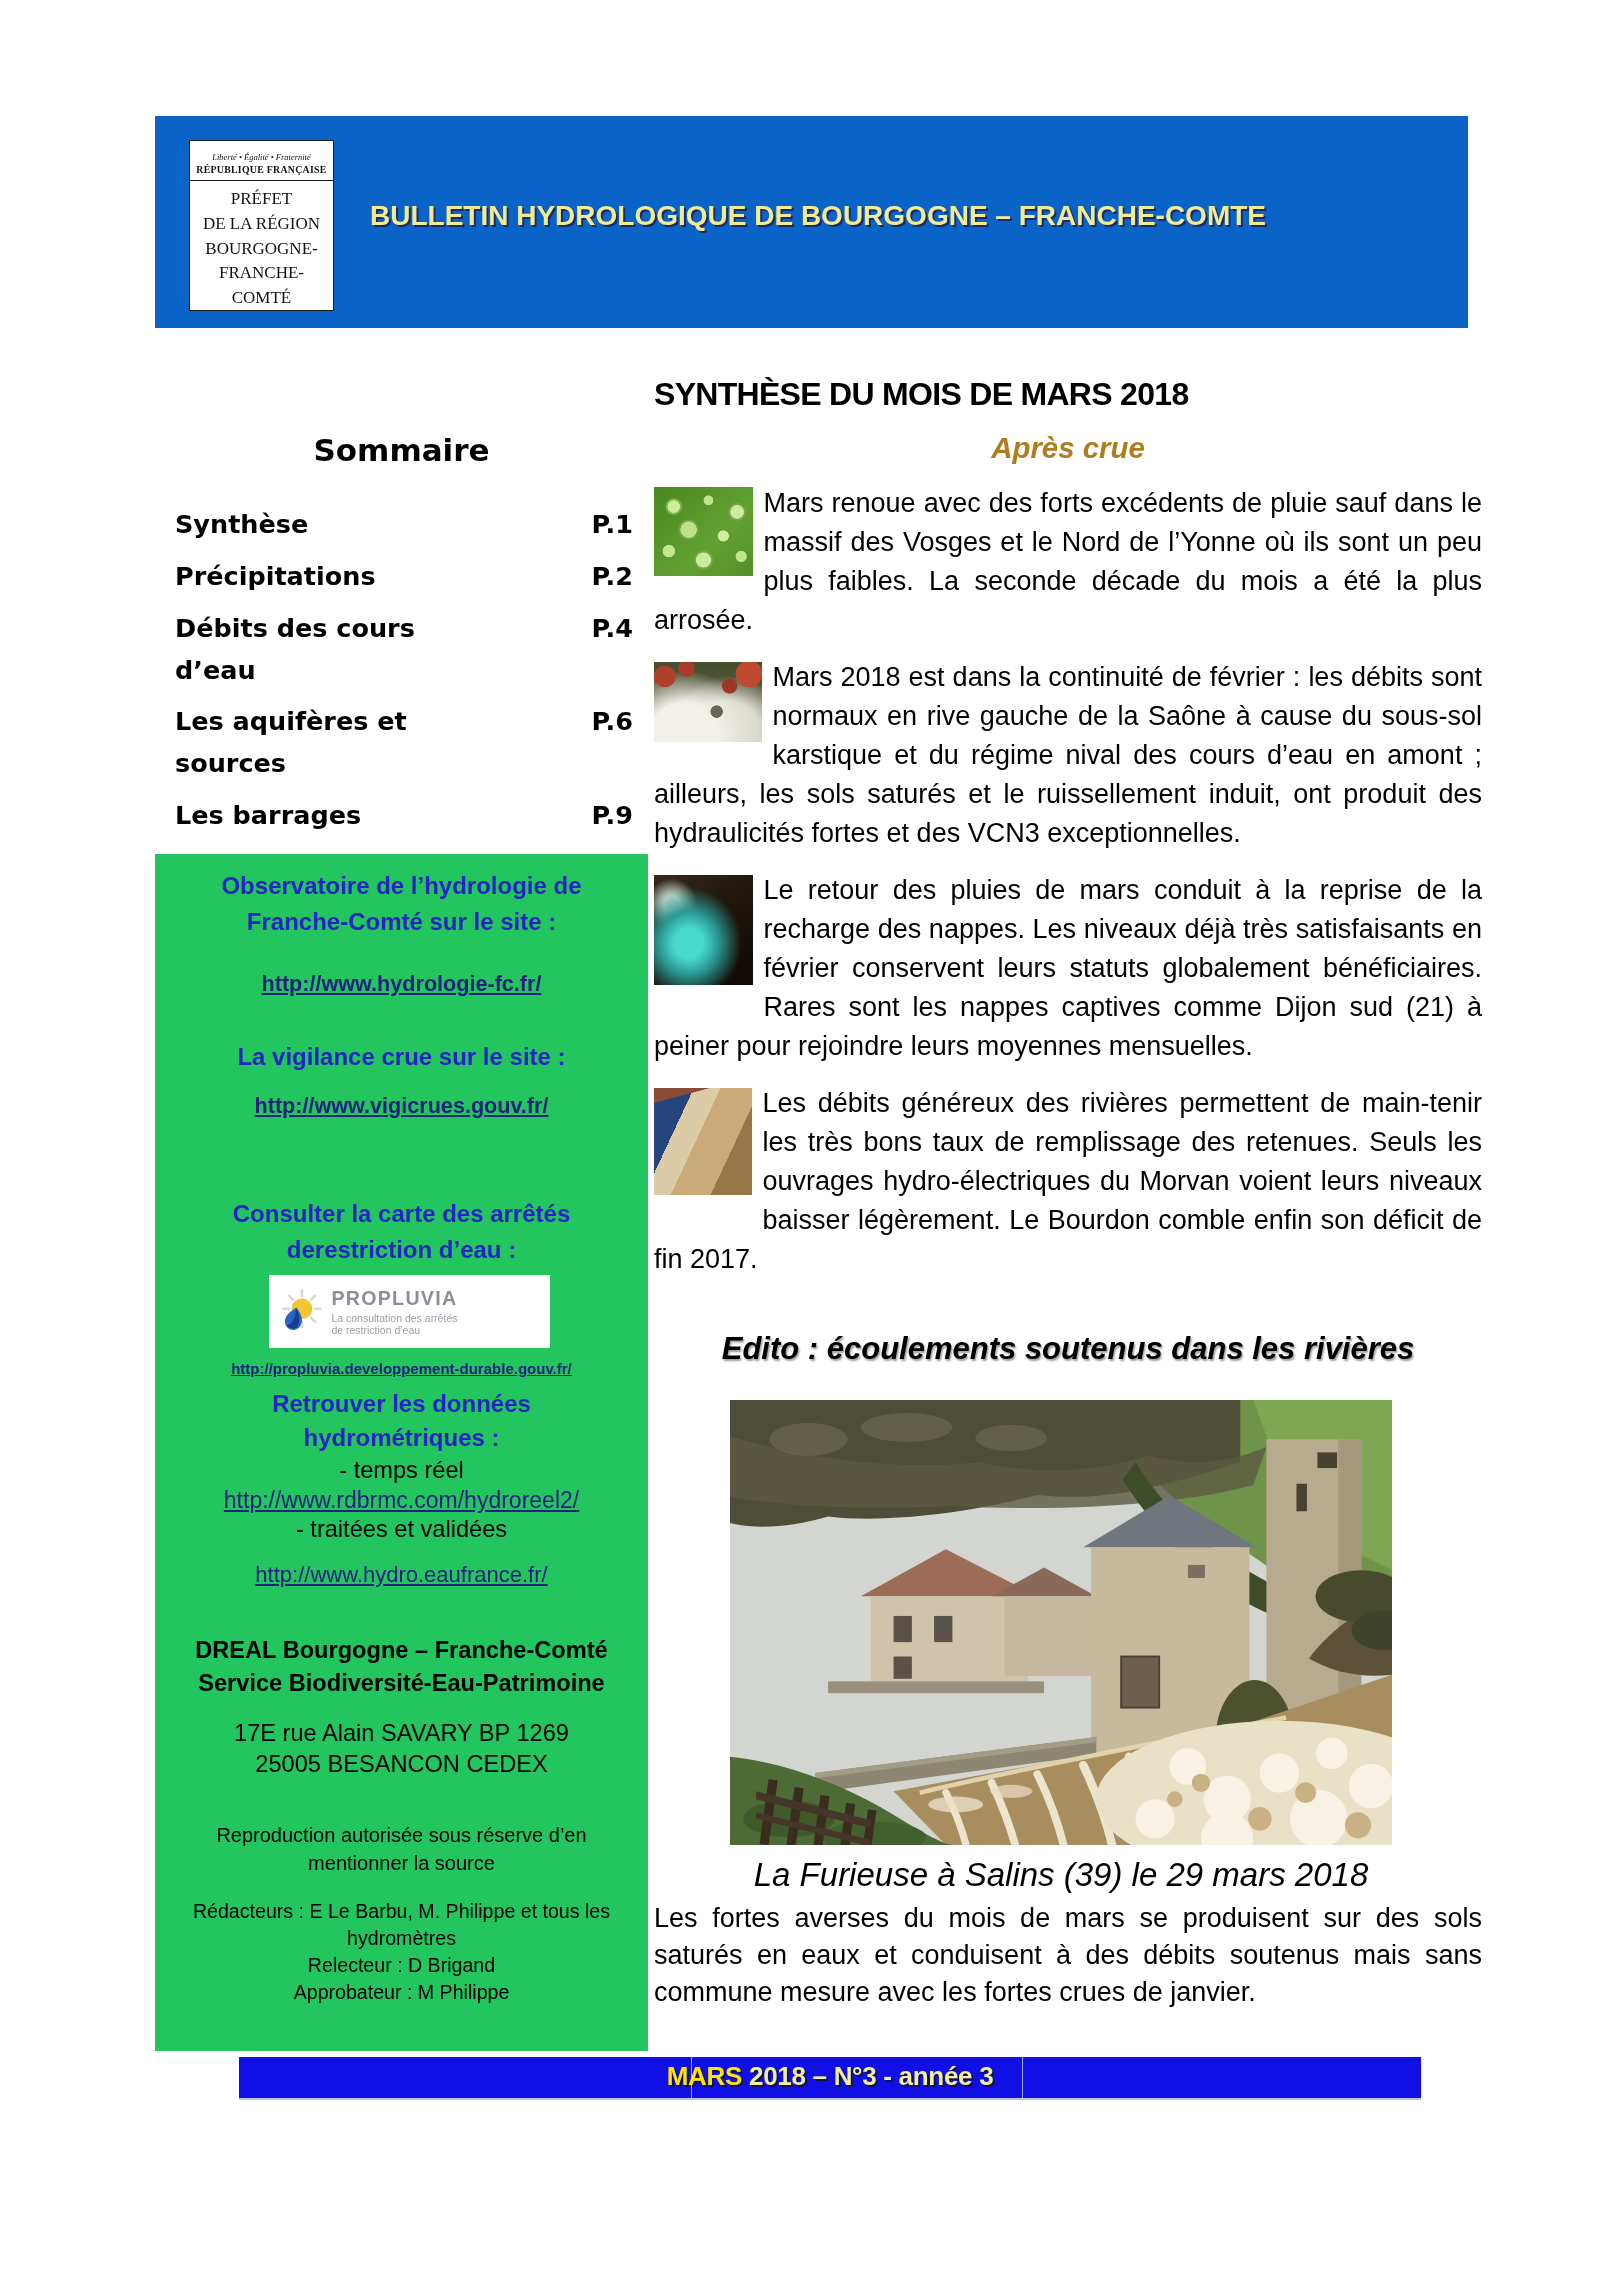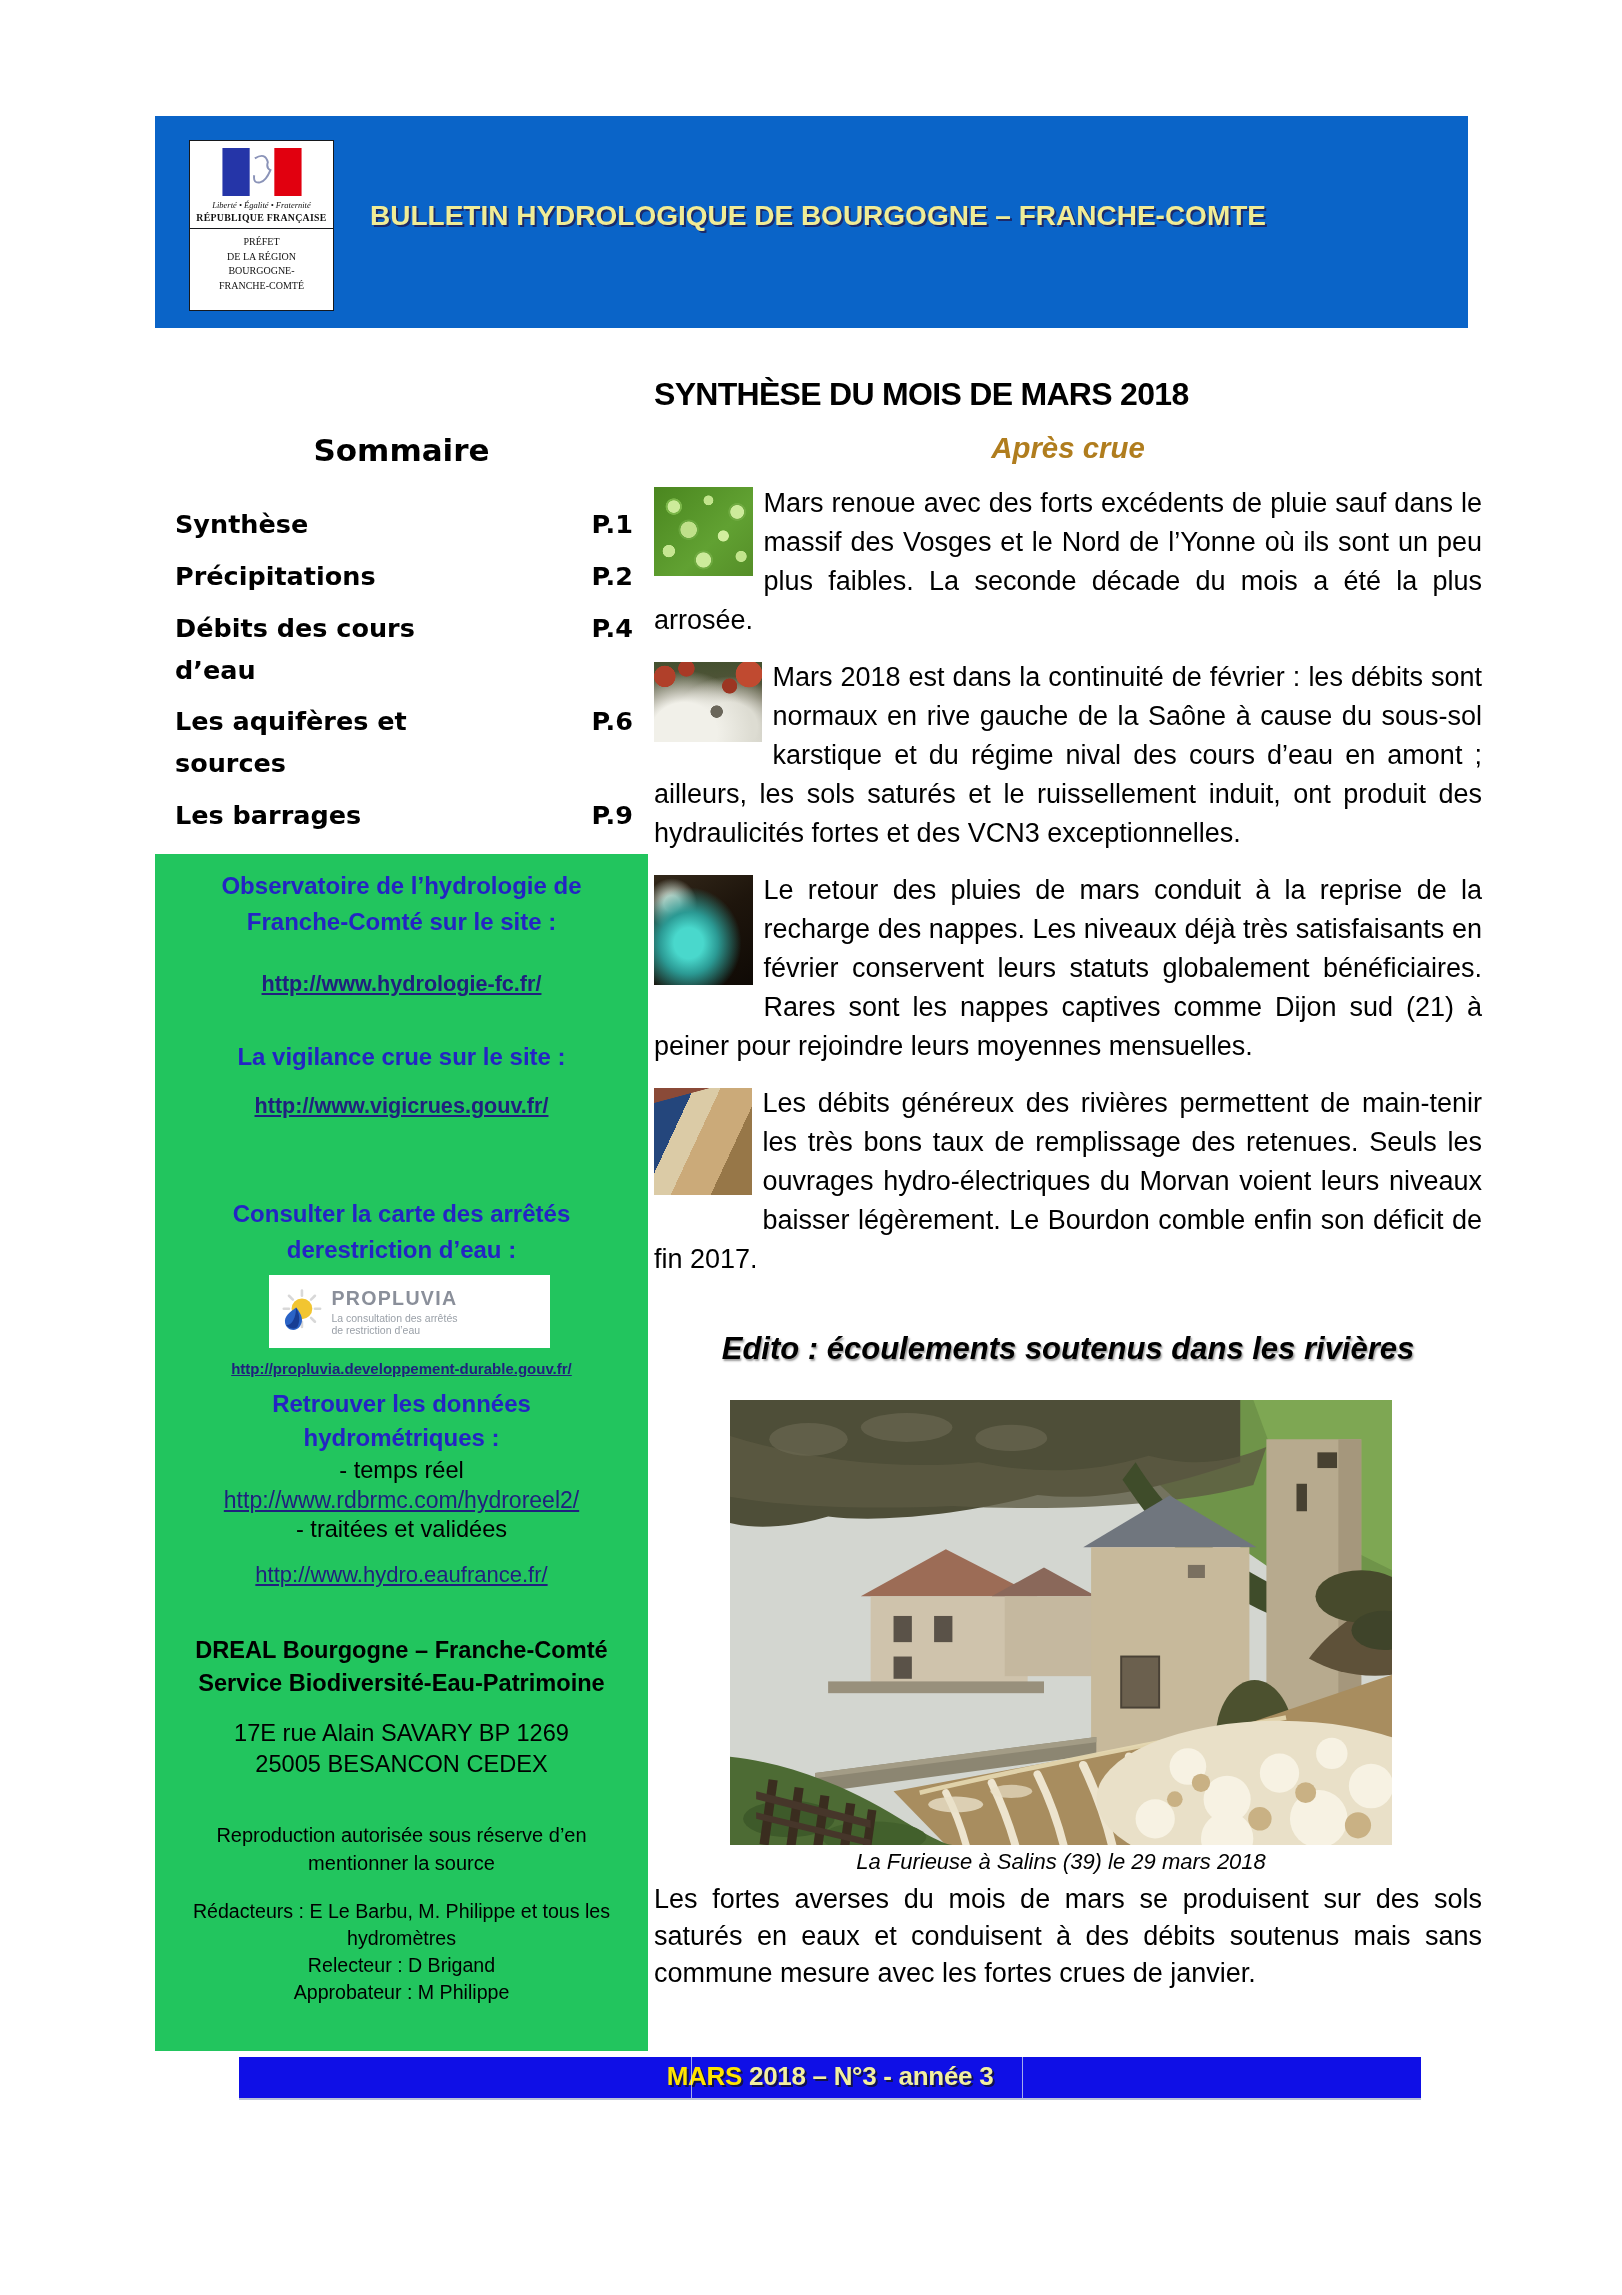--- a/index.html
+++ b/index.html
@@ -7,21 +7,21 @@
        font-family:"Liberation Sans",sans-serif;color:#000;}
 
   
   .header-band{position:absolute;left:155px;top:116px;width:1313px;height:212px;background:#0a64c8;}
   .logo-box{position:absolute;left:34px;top:23.6px;width:143px;height:169px;background:#fff;
             border:1.3px solid #16181c;display:flex;flex-direction:column;align-items:center;}
   .flag{margin-top:7.9px;}
   .motto{font-family:"Liberation Serif",serif;font-style:italic;font-size:8.5px;margin-top:3.9px;color:#111;}
   .republic{font-family:"Liberation Serif",serif;font-weight:bold;font-size:9.8px;letter-spacing:0.3px;color:#111;margin-top:1.3px;}
   .prefect{width:100%;border-top:1.3px solid #16181c;margin-top:5.2px;padding-top:6.5px;text-align:center;
-           font-family:"Liberation Serif",serif;font-size:10px;line-height:1.45;color:#111;}
+           font-family:"Liberation Serif",serif;font-size:17px;line-height:1.45;color:#111;}
   .header-title{position:absolute;left:131px;right:118px;top:84px;text-align:center;
                 font-weight:bold;font-size:28px;letter-spacing:0px;color:#f0ec96;
                 text-shadow:2px 2px 0 #1b2a6b;}
 
   
   .sommaire-title{position:absolute;left:155px;top:432px;width:493px;text-align:center;
                   font-family:"DejaVu Sans",sans-serif;font-weight:bold;font-size:31px;}
   .toc{position:absolute;left:175px;top:503px;width:458px;font-family:"DejaVu Sans",sans-serif;
        font-weight:bold;font-size:25.5px;line-height:42px;}
   .toc-row{display:flex;align-items:flex-start;margin-bottom:9.8px;}
@@ -87,21 +87,21 @@
       radial-gradient(ellipse at 35% 62%, #49d8cc 0 16%, #2b9a94 32%, rgba(43,154,148,0) 58%),
       radial-gradient(ellipse at 18% 26%, #c9d9cd 0 7%, rgba(201,217,205,0) 22%),
       linear-gradient(150deg, #33281a 0%, #1e150c 45%, #0f0a05 100%);}
   .thumb-dam{width:98px;height:107px;
     background-image:
       linear-gradient(165deg, #8a4a38 0 11%, rgba(0,0,0,0) 11.5%),
       linear-gradient(115deg, #24467c 0 27%, #dbcba6 27% 45%, #cbaa79 45% 72%, #977748 72%);}
   .edito{clear:both;text-align:center;font-weight:bold;font-style:italic;font-size:31px;margin-top:52px;
          text-shadow:1.3px 2px 2px rgba(60,60,60,.5);}
   .photo{display:block;margin-top:33px;margin-left:76px;width:662px;height:445px;clear:both;}
-  .caption{margin-left:76px;width:662px;text-align:center;font-style:italic;font-size:22px;margin-top:4px;}
+  .caption{margin-left:76px;width:662px;text-align:center;font-style:italic;font-size:33px;margin-top:11px;}
   .closing{margin-top:5.2px;font-size:27px;line-height:37px;text-align:justify;}
 
   
   .footer-bar{position:absolute;left:239px;top:2057px;width:1182px;height:41px;background:#0f0fe6;
               border-bottom:2px solid #b9c2d6;text-align:center;line-height:39px;
               font-weight:bold;font-size:26px;letter-spacing:-0.3px;}
   .footer-sep{position:absolute;top:0;bottom:0;width:1.3px;background:rgba(215,224,238,.75);}
   .fs1{left:452px;} .fs2{left:783px;}
   .footer-month{color:#ffe400;text-shadow:2px 2px 0 rgba(18,18,50,.85);}
   .footer-rest{color:#f2efa0;text-shadow:2px 2px 0 rgba(18,18,50,.85);}

